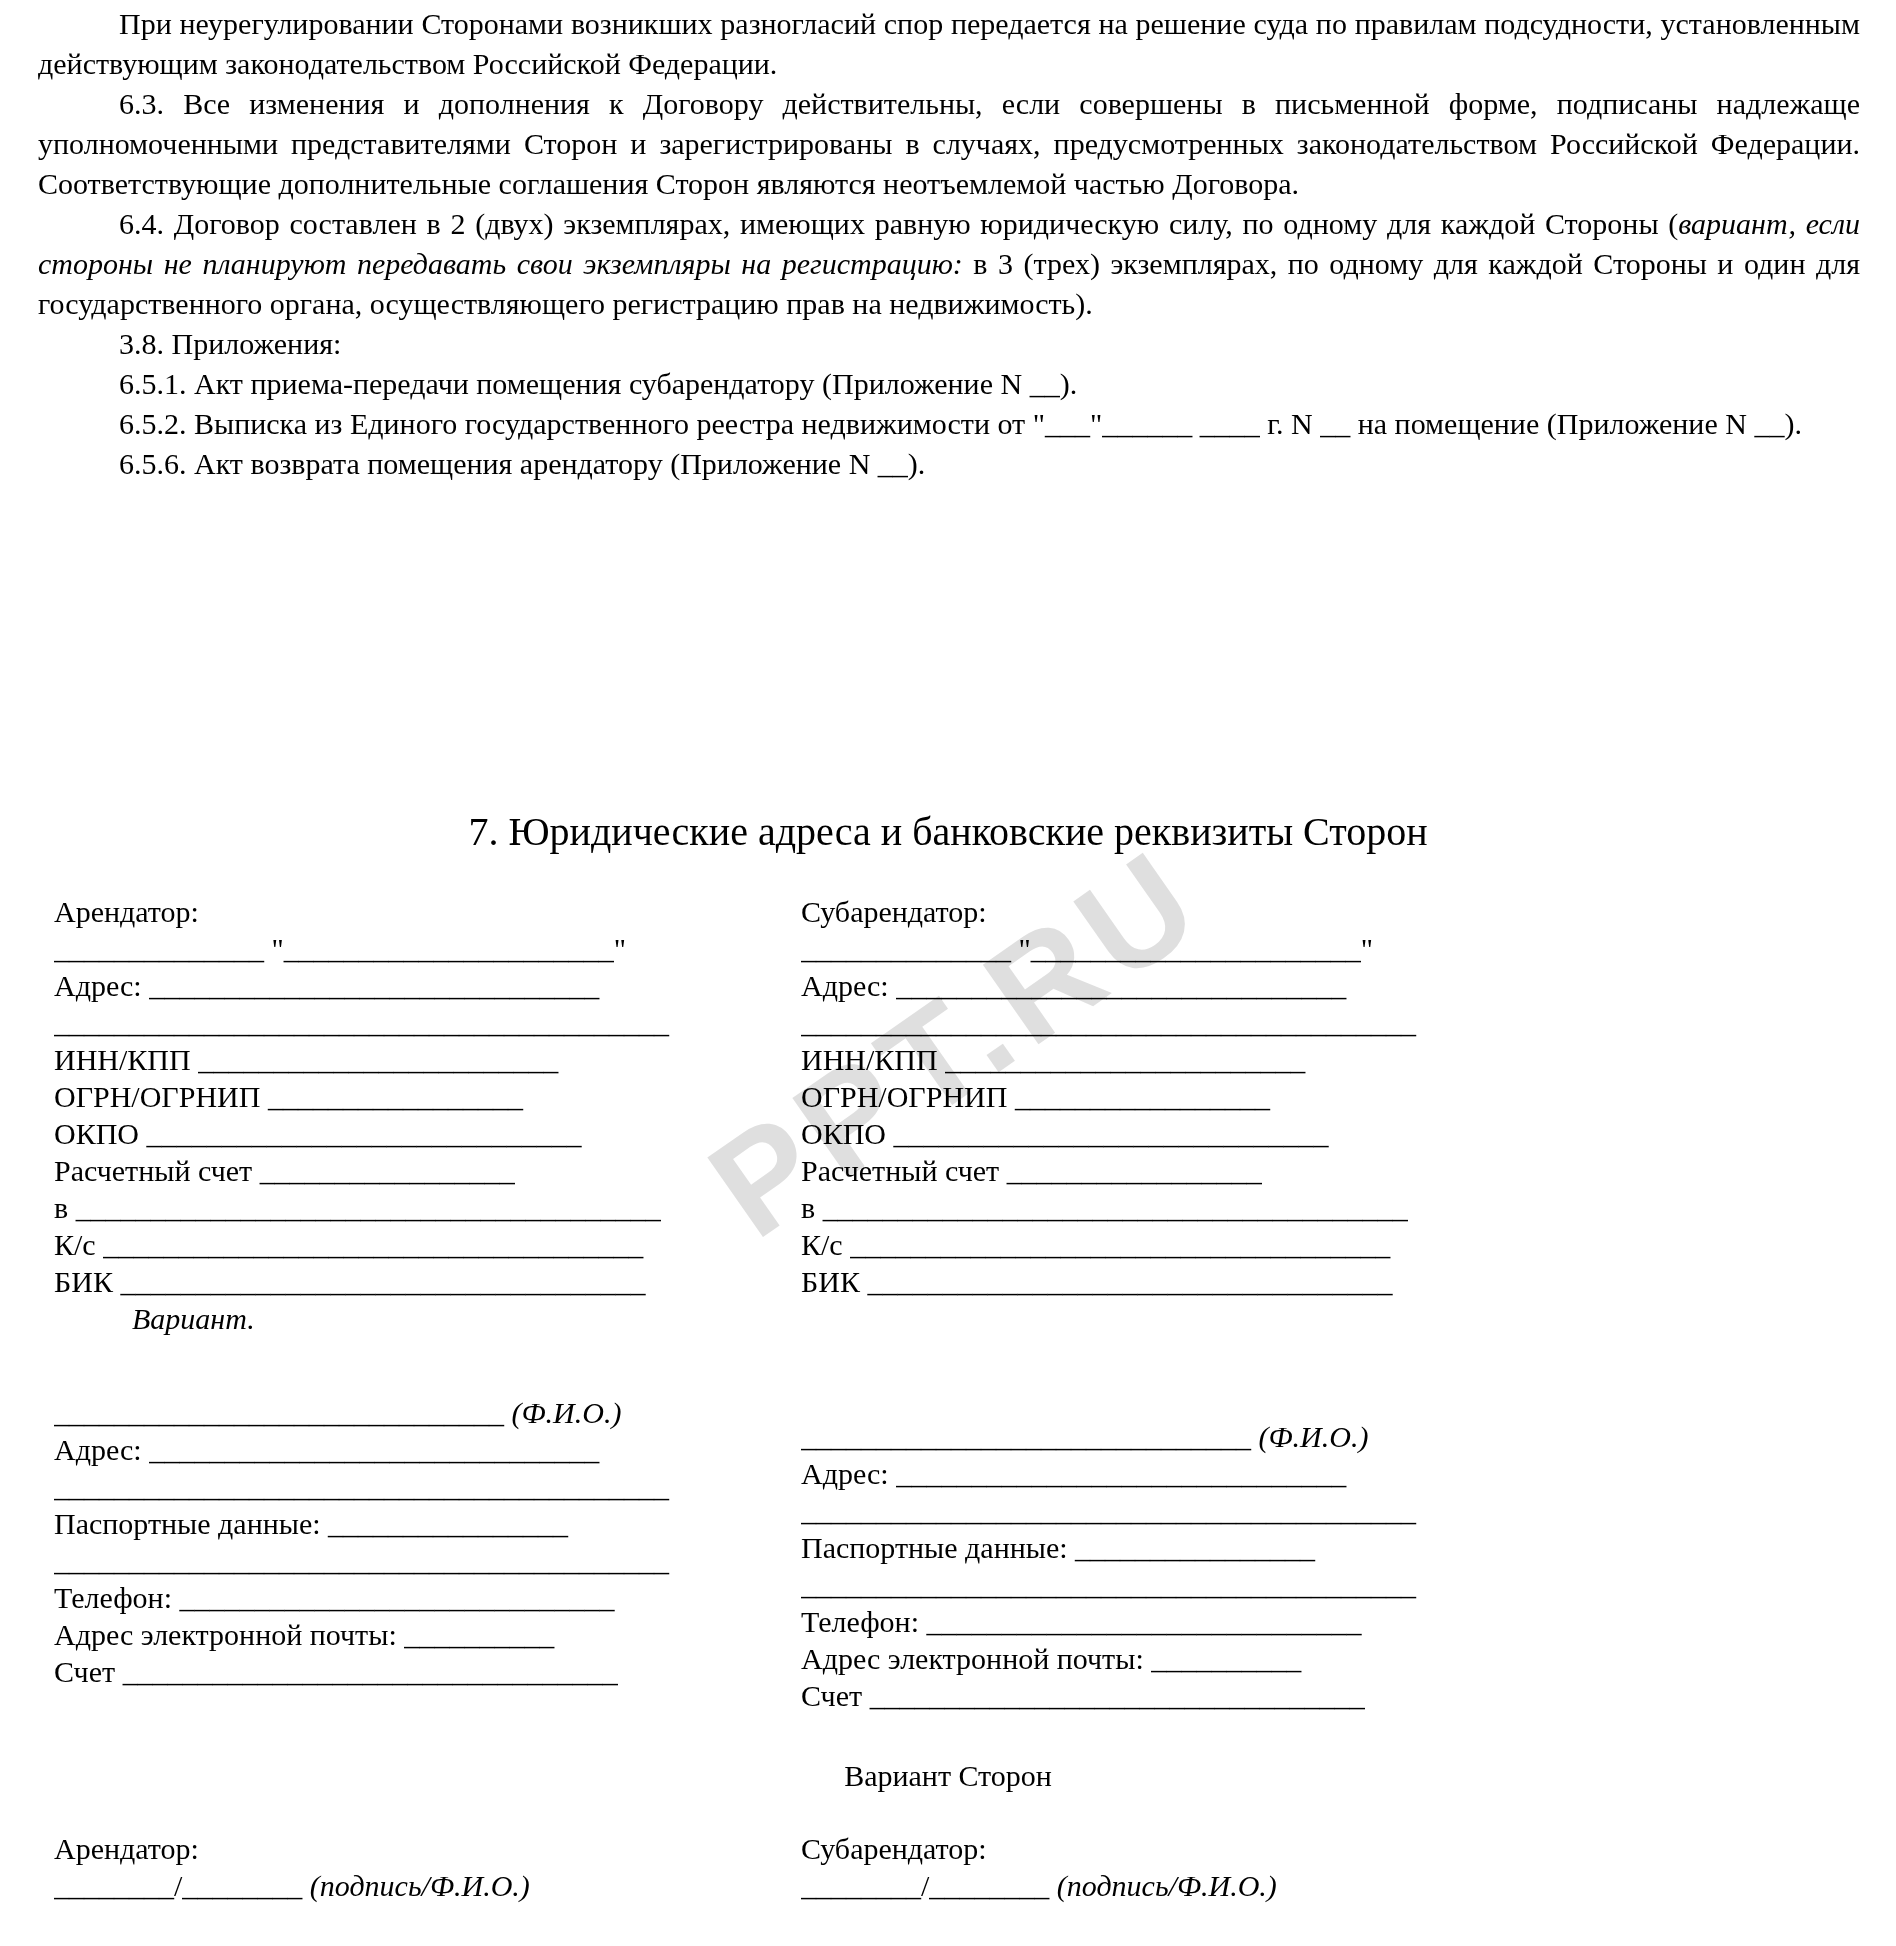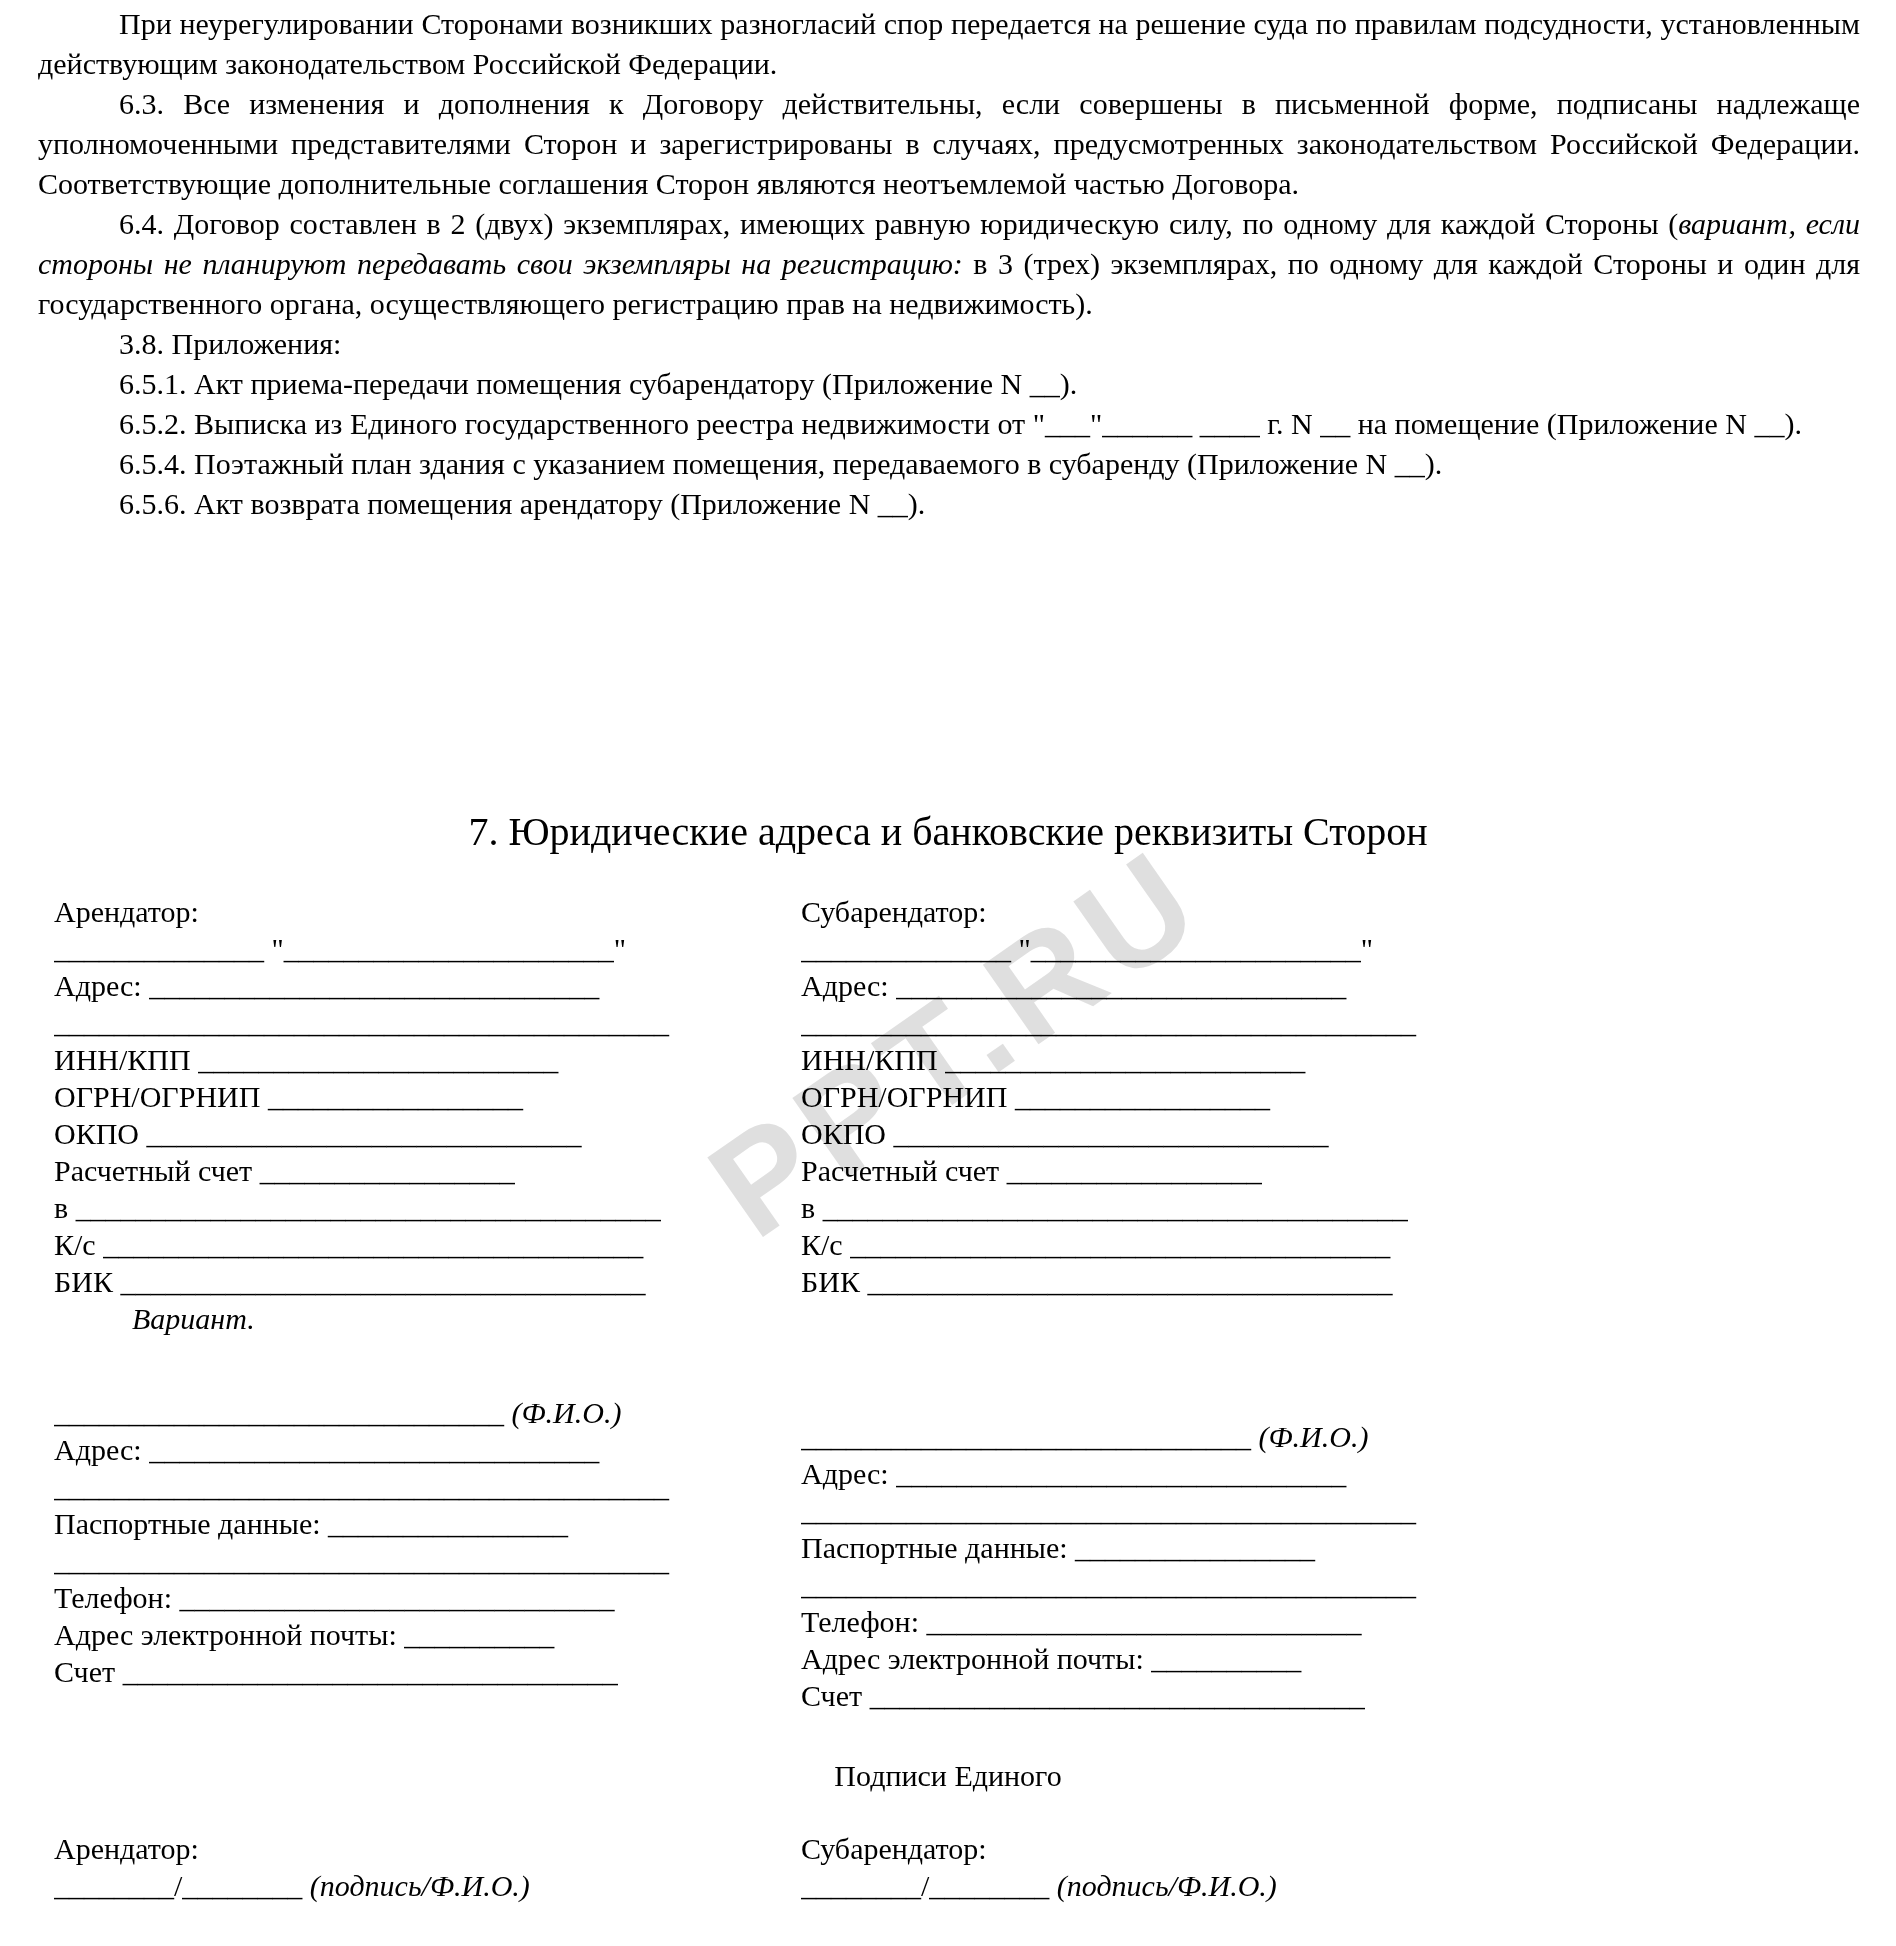--- a/index.html
+++ b/index.html
@@ -98,21 +98,20 @@
 
   <div class="content">
 
     <div class="bodytext">
       <p>При неурегулировании Сторонами возникших разногласий спор передается на решение суда по правилам подсудности, установленным действующим законодательством Российской Федерации.</p>
       <p>6.3. Все изменения и дополнения к Договору действительны, если совершены в письменной форме, подписаны надлежаще уполномоченными представителями Сторон и зарегистрированы в случаях, предусмотренных законодательством Российской Федерации. Соответствующие дополнительные соглашения Сторон являются неотъемлемой частью Договора.</p>
       <p><span>6.4. Договор составлен в 2 (двух) экземплярах, имеющих равную юридическую силу, по одному для каждой Стороны (</span><span class="it">вариант, если стороны не планируют передавать свои экземпляры на регистрацию:</span><span> в 3 (трех) экземплярах, по одному для каждой Стороны и один для государственного органа, осуществляющего регистрацию прав на недвижимость).</span></p>
       <p>3.8. Приложения:</p>
       <p>6.5.1. Акт приема-передачи помещения субарендатору (Приложение N __).</p>
       <p>6.5.2. Выписка из Единого государственного реестра недвижимости от "___"______ ____ г. N __ на помещение (Приложение N __).</p>
-      <p>6.5.4. Поэтажный план здания с указанием помещения, передаваемого в субаренду (Приложение N __).</p>
       <p>6.5.6. Акт возврата помещения арендатору (Приложение N __).</p>
     </div>
 
     <div class="heading7">7. Юридические адреса и банковские реквизиты Сторон</div>
 
     <div class="col col-left">
       <div class="row">Арендатор:</div>
       <div class="row">______________ "______________________"</div>
       <div class="row">Адрес: ______________________________</div>
       <div class="row">_________________________________________</div>
@@ -149,21 +148,21 @@
       <div class="row fio-gap-right"><span>______________________________</span> <span class="it">(Ф.И.О.)</span></div>
       <div class="row">Адрес: ______________________________</div>
       <div class="row">_________________________________________</div>
       <div class="row">Паспортные данные: ________________</div>
       <div class="row">_________________________________________</div>
       <div class="row">Телефон: _____________________________</div>
       <div class="row">Адрес электронной почты: __________</div>
       <div class="row">Счет _________________________________</div>
     </div>
 
-    <div class="podpisi">Подписи Единого</div>
+    <div class="podpisi">Вариант Сторон</div>
 
     <div class="sig sig-left">
       <div class="row">Арендатор:</div>
       <div class="row"><span>________/________</span> <span class="it">(подпись/Ф.И.О.)</span></div>
     </div>
 
     <div class="sig sig-right">
       <div class="row">Субарендатор:</div>
       <div class="row"><span>________/________</span> <span class="it">(подпись/Ф.И.О.)</span></div>
     </div>

